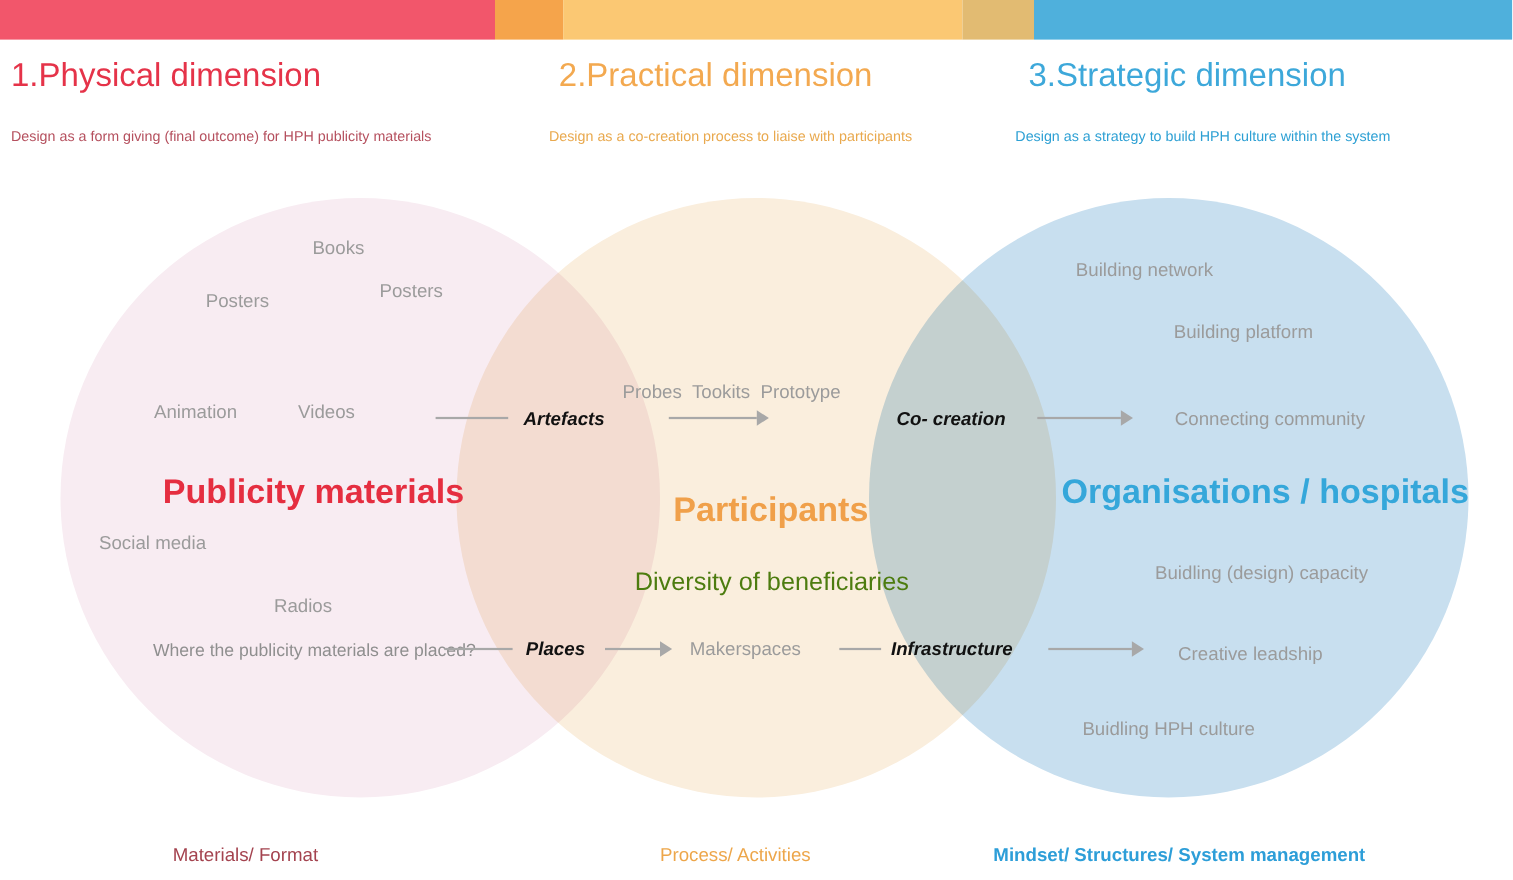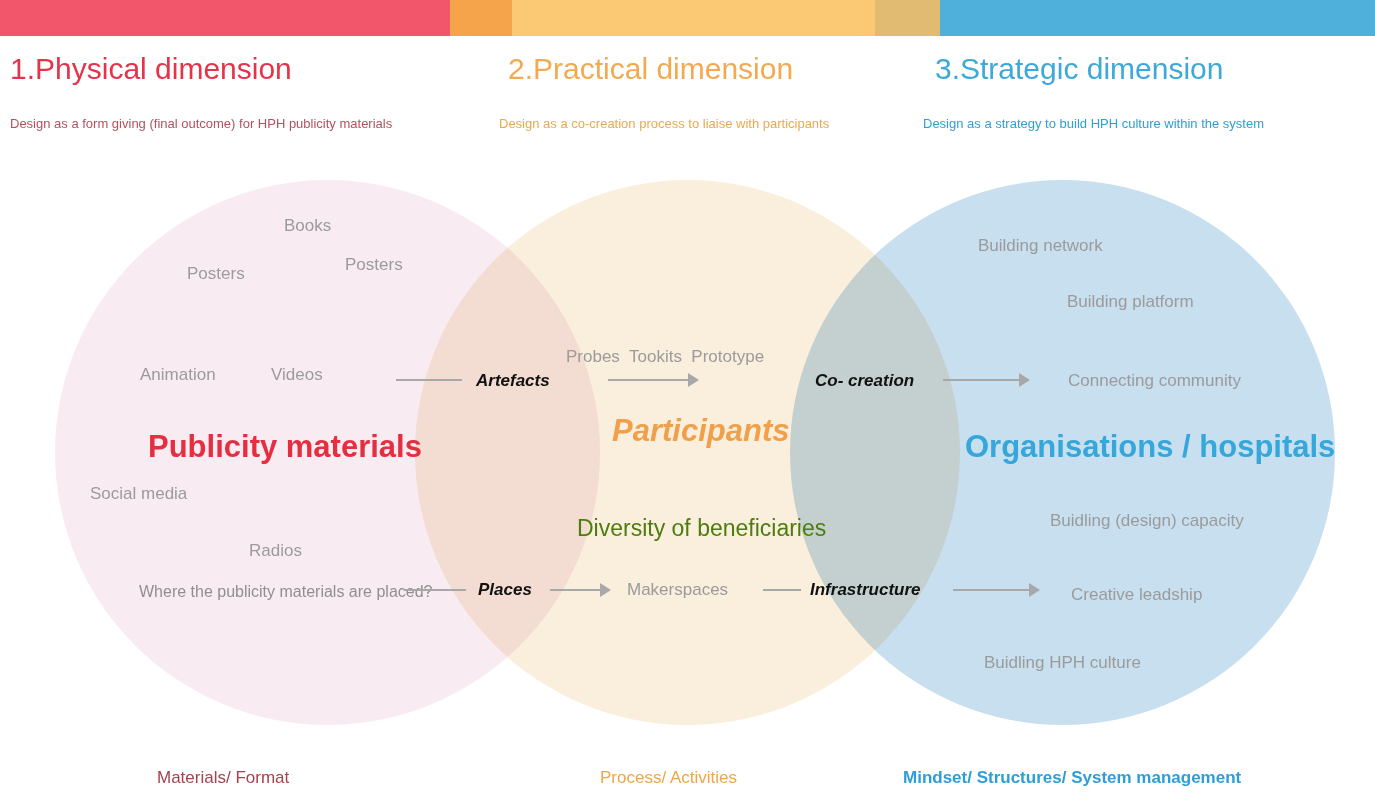--- a/index.html
+++ b/index.html
@@ -87,21 +87,21 @@
   <div class="gray-item" style="left:284px; top:216px;">Books</div>
   <div class="gray-item" style="left:187px; top:264px;">Posters</div>
   <div class="gray-item" style="left:345px; top:255px;">Posters</div>
   <div class="gray-item" style="left:140px; top:365px;">Animation</div>
   <div class="gray-item" style="left:271px; top:365px;">Videos</div>
   <div class="gray-item" style="left:90px;  top:484px;">Social media</div>
   <div class="gray-item" style="left:249px; top:541px;">Radios</div>
   <div class="gray-small" style="left:139px; top:583px;">Where the publicity materials are placed?</div>
 
   <div class="venn-title" style="left: 148px; top: 429px; color: rgb(229, 46, 64);">Publicity materials</div>
-  <div class="venn-title" style="left: 612px; top: 413px; color: rgb(240, 160, 74); font-style: italic;">Participants</div>
+  <div class="venn-title" style="left: 612px; top: 446px; color: rgb(240, 160, 74);">Participants</div>
   <div class="venn-title" style="left: 965px; top: 429px; color: rgb(53, 167, 218);">Organisations / hospitals</div>
 
   <div class="gray-item pre" style="left:566px; top:347px;">Probes  Tookits  Prototype</div>
   <div class="black-item" style="left:577px; top:471px;">Diversity of beneficiaries</div>
   <div class="gray-item" style="left:627px; top:580px;">Makerspaces</div>
 
   <div class="gray-item" style="left:930px;  top:236px;margin-left:48px;">Building network</div>
   <div class="gray-item" style="left:1067px; top:292px;">Building platform</div>
   <div class="gray-item" style="left:1068px; top:371px;">Connecting community</div>
   <div class="gray-item" style="left:1050px; top:511px;">Buidling (design) capacity</div>

